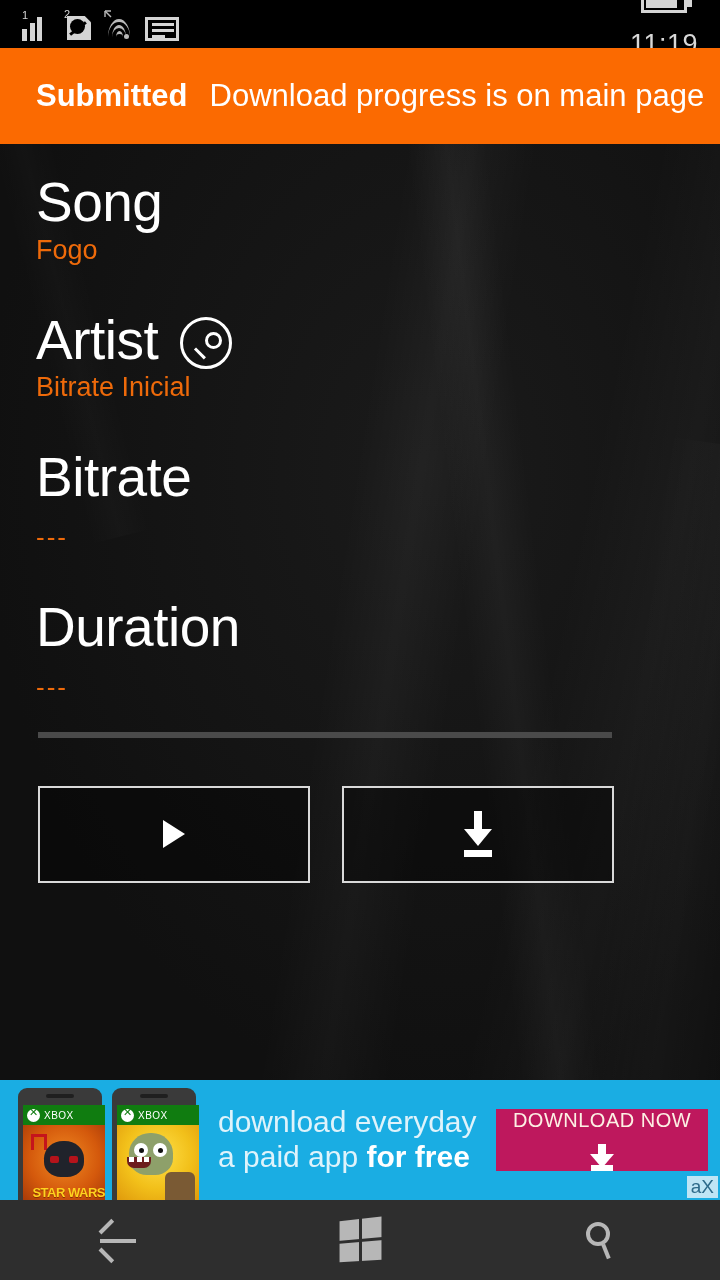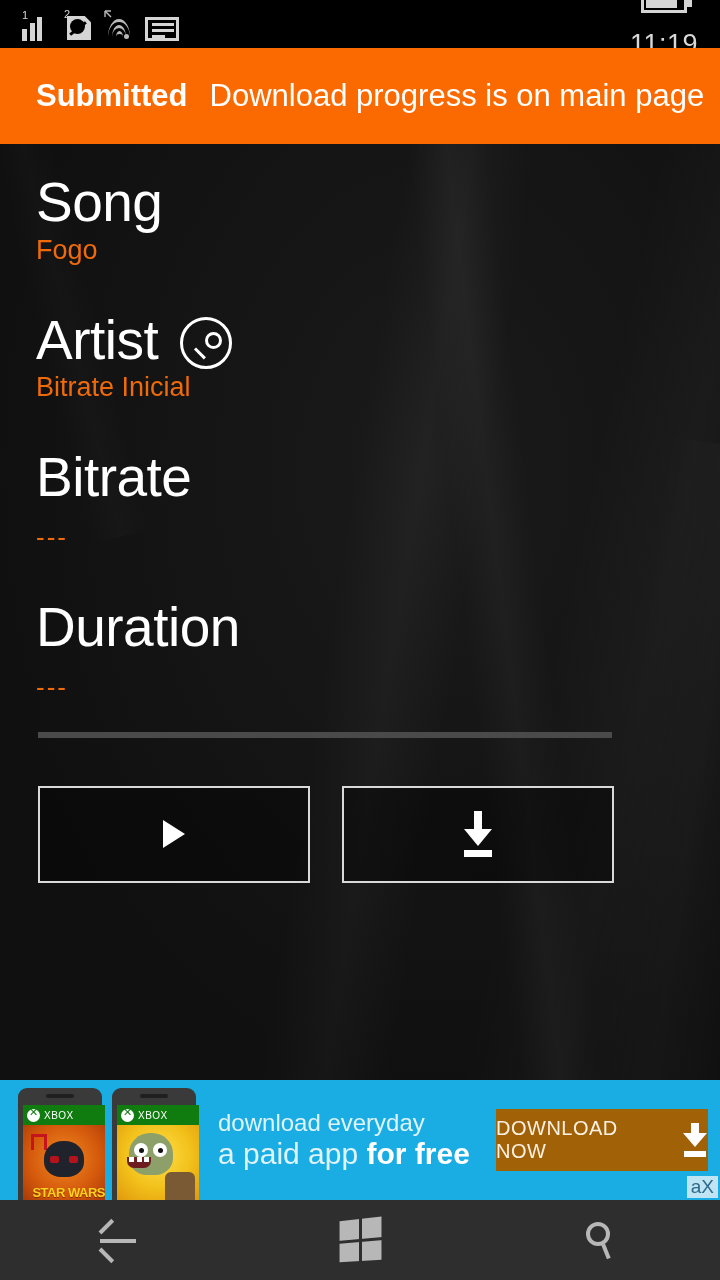--- a/index.html
+++ b/index.html
@@ -166,27 +166,27 @@
   .art-z .head::before{ content:""; position:absolute; left:5px; top:10px; width:14px; height:14px;
      background:#fff; border-radius:50%; box-shadow:19px 0 0 0 #fff;}
   .art-z .head::after{ content:""; position:absolute; left:10px; top:15px; width:5px; height:5px;
      background:#111; border-radius:50%; box-shadow:19px 0 0 0 #111;}
   .art-z .mouth { position:absolute; left:10px; top:32px; width:24px; height:11px; background:#6d1d1d; border-radius:0 0 7px 7px;}
   .art-z .mouth i{ position:absolute; top:0; width:5px; height:5px; background:#fff; }
   .art-z .mouth i:nth-child(1){ left:2px;} .art-z .mouth i:nth-child(2){ left:10px;} .art-z .mouth i:nth-child(3){ left:17px;}
   .art-z .body { position:absolute; right:4px; bottom:0; width:30px; height:28px; background:#7a5a34; border-radius:6px 6px 0 0;}
 
   .ad-text { margin-left:22px; line-height:1.16; }
-  .ad-line1 { color:#dff3fb; font-size:24px; }
+  .ad-line1 { color:#dff3fb; font-size:30px; }
   .ad-line2 { color:#dff3fb; font-size:30px; }
   .ad-line2 b { color:#ffffff; font-weight:bold; }
 
   .ad-cta {
-    margin-left:auto; margin-right:12px; width:212px; height:62px; background:#a16207;
-    display:flex; align-items:center; justify-content:center; gap:12px;
+    margin-left:auto; margin-right:12px; width:212px; height:62px; background:#be185d;
+    display:flex; align-items:center; justify-content:center; gap:12px;flex-direction:column;
   }
   .ad-cta-label { color:#fdf0e4; font-size:20px; letter-spacing:0.5px; }
   .cta-dl { position:relative; width:28px; height:34px; }
   .cta-dl .shaft { position:absolute; left:10px; top:0; width:8px; height:14px; background:#fff; }
   .cta-dl .head { position:absolute; left:2px; top:10px; width:0; height:0;
     border-left:12px solid transparent; border-right:12px solid transparent; border-top:14px solid #fff; }
   .cta-dl .bar { position:absolute; left:3px; bottom:0; width:22px; height:6px; background:#fff; }
 
   .ad-badge {
     position:absolute; right:2px; bottom:2px; background:#bfe5f5; color:#2d6a8a;

